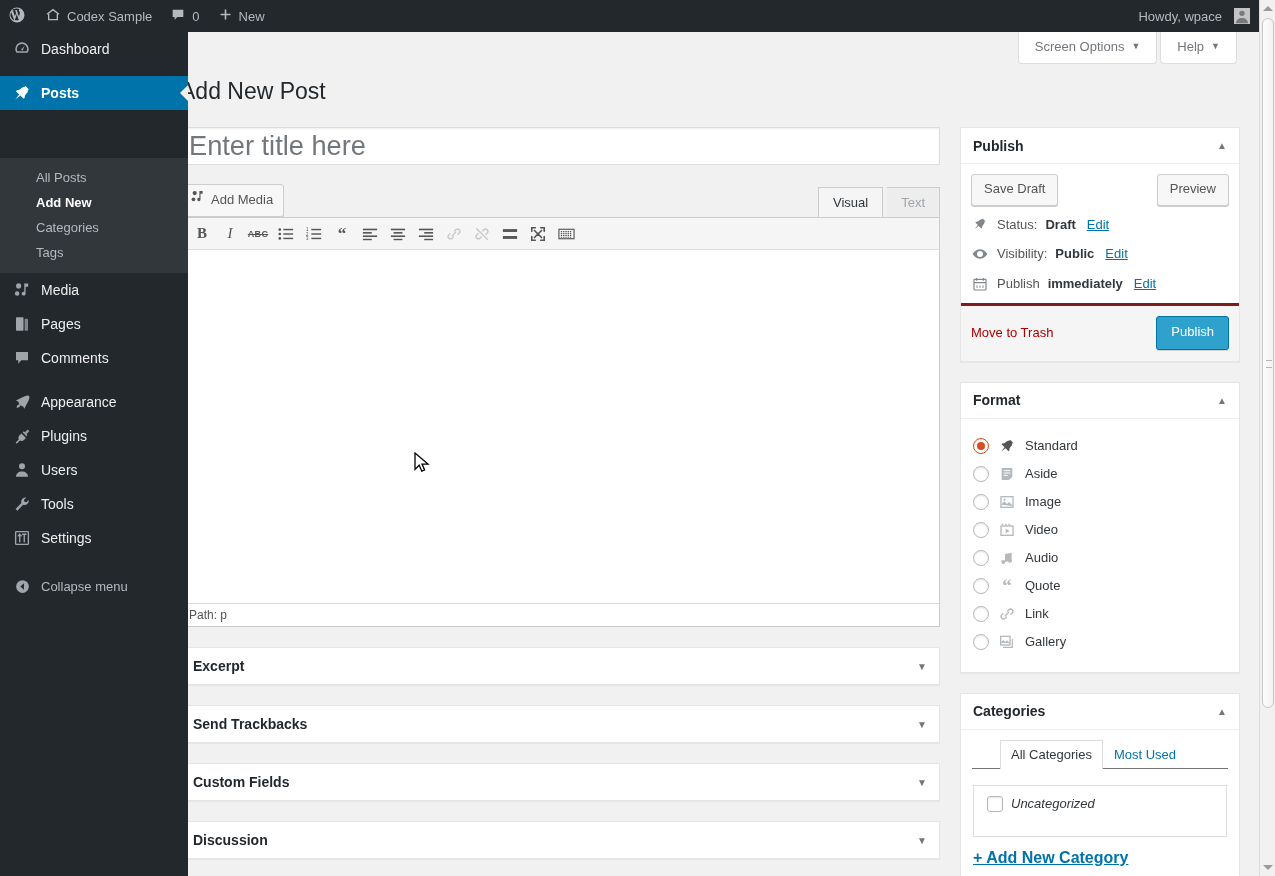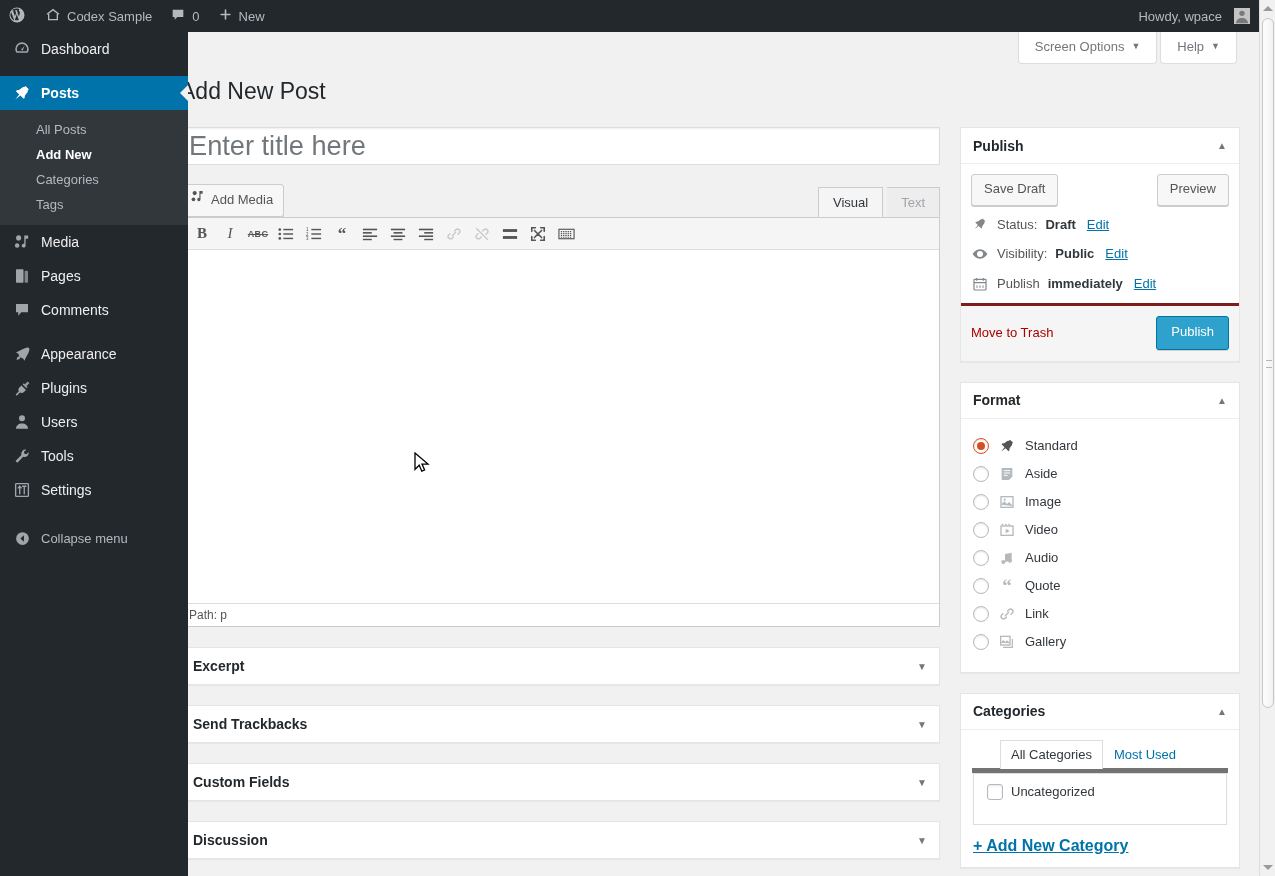--- a/index.html
+++ b/index.html
@@ -62,21 +62,21 @@
     background: #0073aa; color: #fff; font-weight: 600;
   }
   .menu-item.current .mi-icon { color: #fff; }
   .menu-item.current::after {
     content: ""; position: absolute; right: 0; top: 50%;
     margin-top: -8px;
     border-style: solid; border-width: 8px 8px 8px 0;
     border-color: transparent #f1f1f1 transparent transparent;
   }
   .menu-sep { height: 10px; }
-  .submenu { background: #32373c; padding: 7px 0 8px; }
+  .submenu { background: #32373c; padding: 7px 0 8px; margin-top: 48px; }
   .submenu a {
     display: block; padding: 5px 0 5px 36px;
     font-size: 13px; color: #b4b9be; text-decoration: none;
   }
   .submenu a.current { color: #fff; font-weight: 700; }
   .collapse-row { margin-top: 14px; }
   .collapse-row .menu-item { color: #b4b9be; font-size: 13px; }
 
   
   #wpbody {
@@ -252,32 +252,32 @@
     content: ""; width: 8px; height: 8px; border-radius: 50%;
     background: #d54e21;
   }
   .fmt-icon {
     width: 20px; height: 20px; color: #b4b9be; flex: none;
     display: inline-flex; align-items: center; justify-content: center;
   }
   .fmt-icon.active { color: #555; }
 
   
-  .cat-tabs { display: flex; border-bottom: 5px solid #737373; margin: -1px -1px 0; padding-left: 28px; }
+  .cat-tabs { display: flex; border-bottom: 1px solid #737373; margin: -1px -1px 16px; padding-left: 28px; }
   .cat-tab {
     padding: 6px 10px 7px; font-size: 13px; cursor: pointer;
     border: 1px solid transparent; border-bottom: none; color: #0073aa;
     margin-bottom: -1px;
   }
   .cat-tab.active {
     background: #fff; border-color: #ddd; color: #32373c;
   }
   .cat-list {
     border: 1px solid #ddd; background: #fff;
-    height: 52px; padding: 10px 13px 0 13px; overflow: auto;
+    height: 52px; padding: 10px 13px 0 13px; overflow: auto; font-style: italic;
   }
   .cat-item { display: flex; align-items: center; gap: 8px; font-size: 13px; color: #32373c; }
   .checkbox {
     width: 16px; height: 16px; border: 1px solid #b4b9be; background: #fff;
     border-radius: 3px; flex: none;
     box-shadow: inset 0 1px 2px rgba(0,0,0,.1);
   }
   .add-cat-link {
     display: inline-block; margin-top: 12px;
     color: #0073aa; text-decoration: underline;

